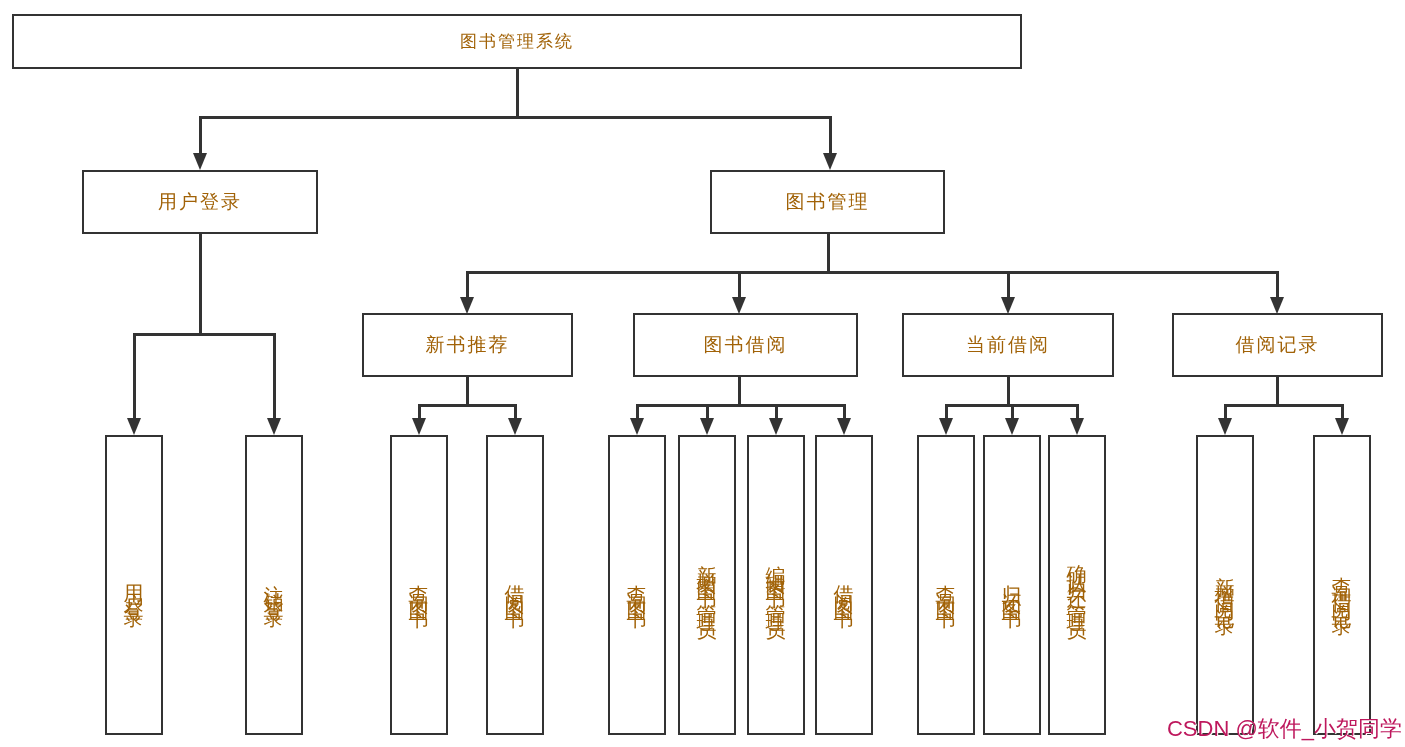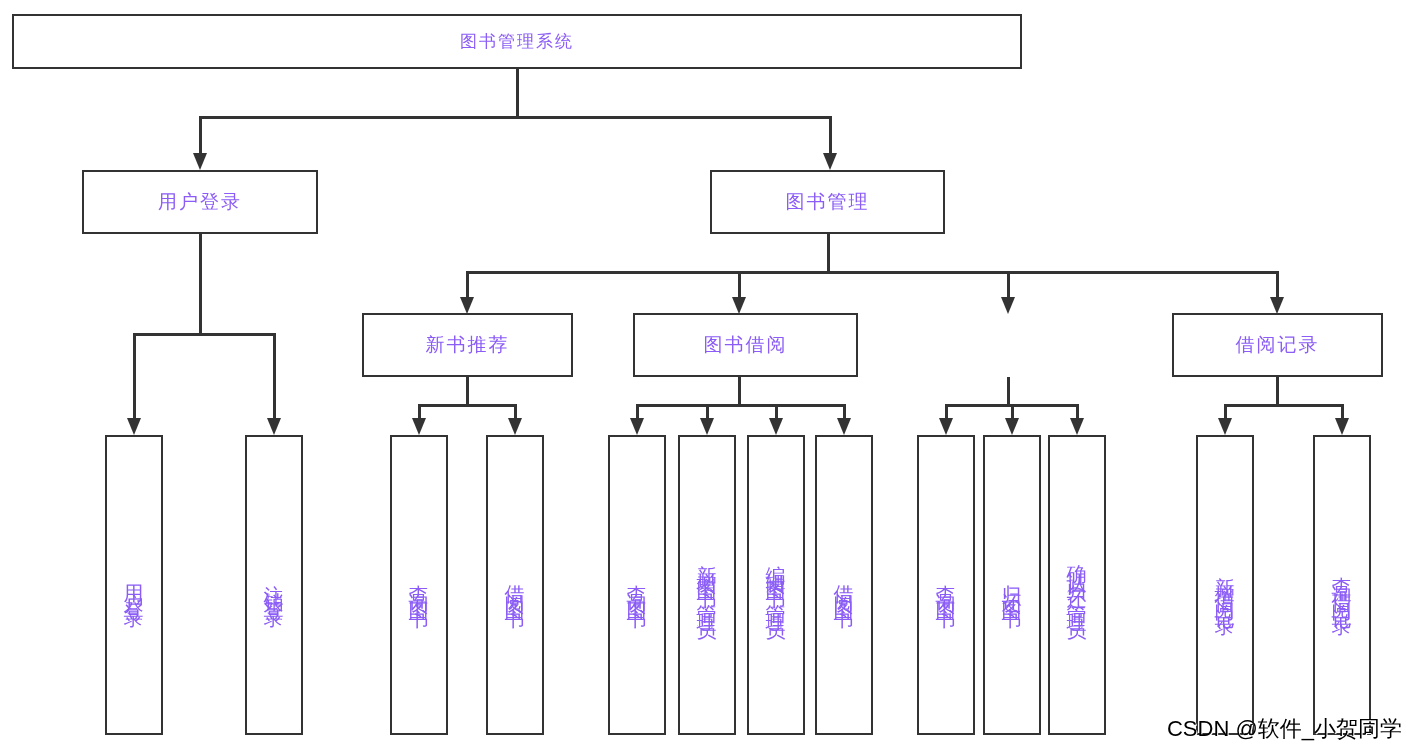--- a/index.html
+++ b/index.html
@@ -17,21 +17,21 @@
   }
   
   .node {
     position: absolute;
     box-sizing: border-box;
     border: 2.5px solid #333333;
     background: #ffffff;
     display: flex;
     align-items: center;
     justify-content: center;
-    color: #8b5cf6;
+    color: #a16207;
   }
   .node.hbox { font-size: 19px; letter-spacing: 2px; }
   .node.root-box { font-size: 17px; letter-spacing: 2px; }
   .node.leaf {
     top: 435px;
     width: 58px;
     height: 300px;
     font-size: 20px;
   }
   .vtext {
@@ -56,21 +56,21 @@
     border-top: 17px solid #333333;
   }
   
   #watermark {
     position: absolute;
     left: 1140px;
     top: 714px;
     width: 262px;
     text-align: right;
     font-size: 22px;
-    color: #000000;
+    color: #be185d;
     text-shadow: 1px 1px 0 #ffffff;
     white-space: nowrap;
     pointer-events: none;
   }
   
   #root    { left: 12px;   top: 14px;  width: 1010px; height: 55px; }
   #n-login { left: 82px;   top: 170px; width: 236px;  height: 64px; }
   #n-mgmt  { left: 710px;  top: 170px; width: 235px;  height: 64px; }
   #n-new   { left: 362px;  top: 313px; width: 211px;  height: 64px; }
   #n-bor   { left: 633px;  top: 313px; width: 225px;  height: 64px; }
@@ -164,20 +164,23 @@
   <div class="node hbox" id="n-new">
     <span>新书推荐</span>
   </div>
 
   <div class="node hbox" id="n-mgmt">
     <span>图书管理</span>
   </div>
   <div class="node hbox" id="n-bor">
     <span>图书借阅</span>
   </div>
+  <div class="node hbox" id="n-cur">
+    <span>当前借阅</span>
+  </div>
   <div class="node hbox" id="n-rec">
     <span>借阅记录</span>
   </div>
 
   <div class="node leaf" id="l1">
     <span class="vtext">用户登录</span>
   </div>
   <div class="node leaf" id="l2">
     <span class="vtext">注销登录</span>
   </div>

